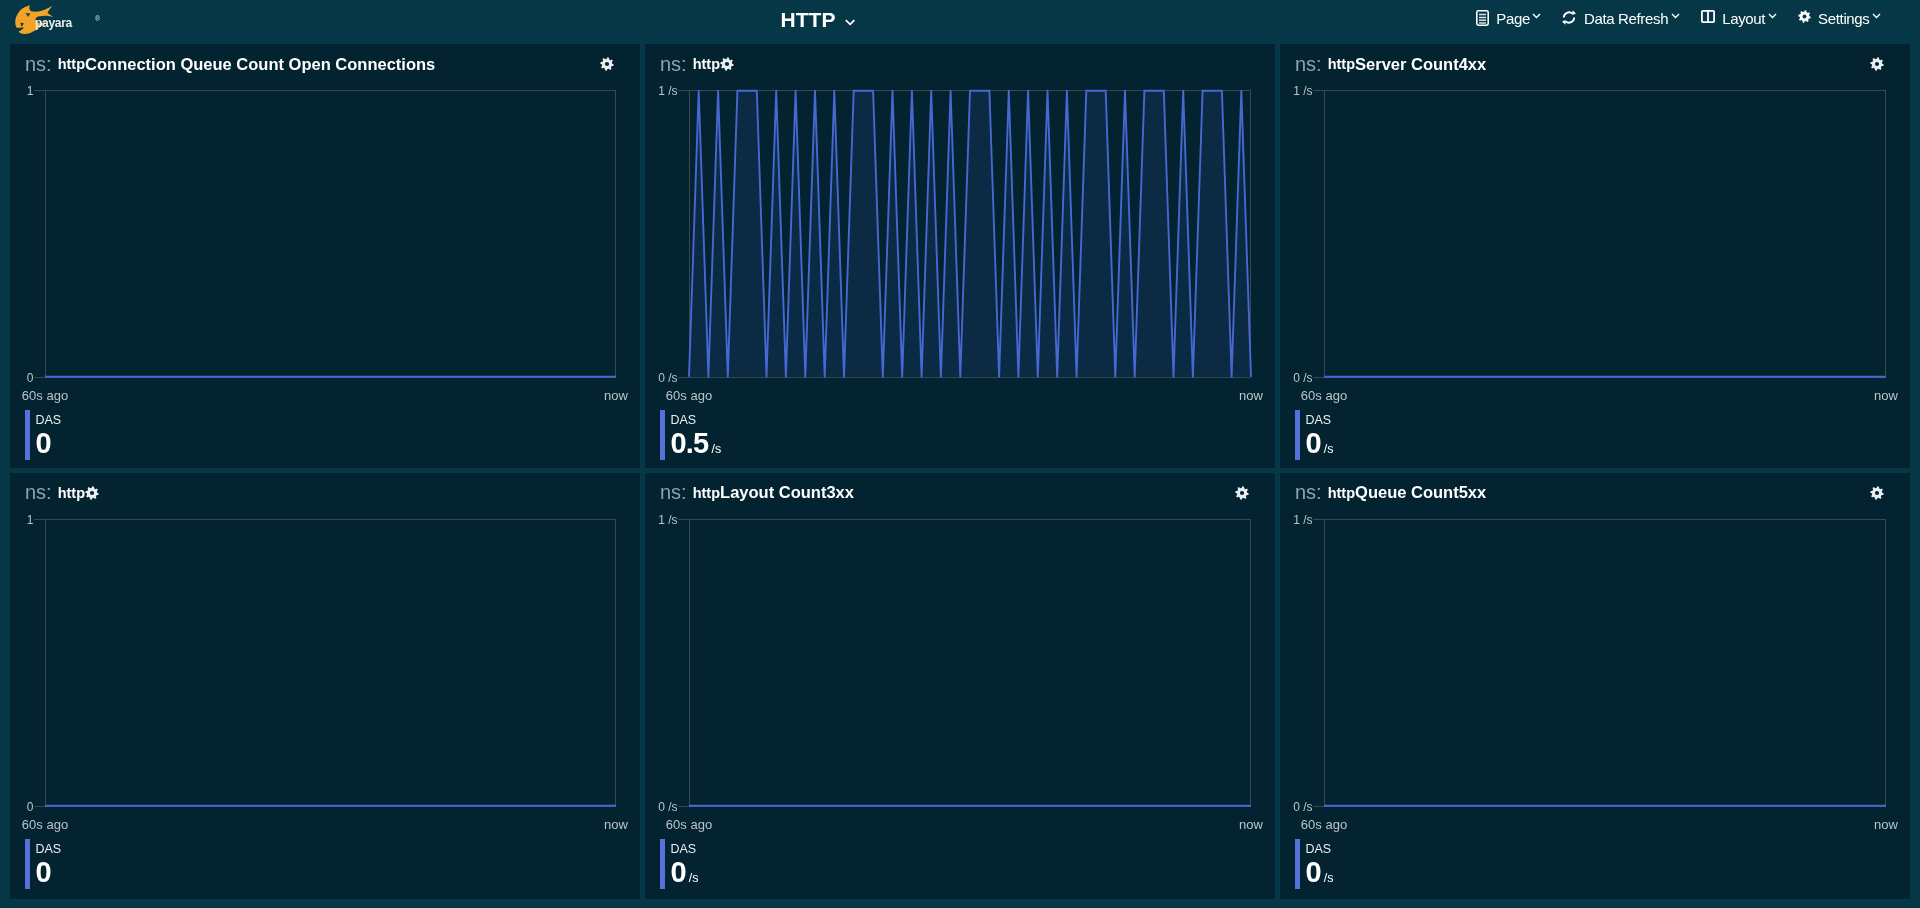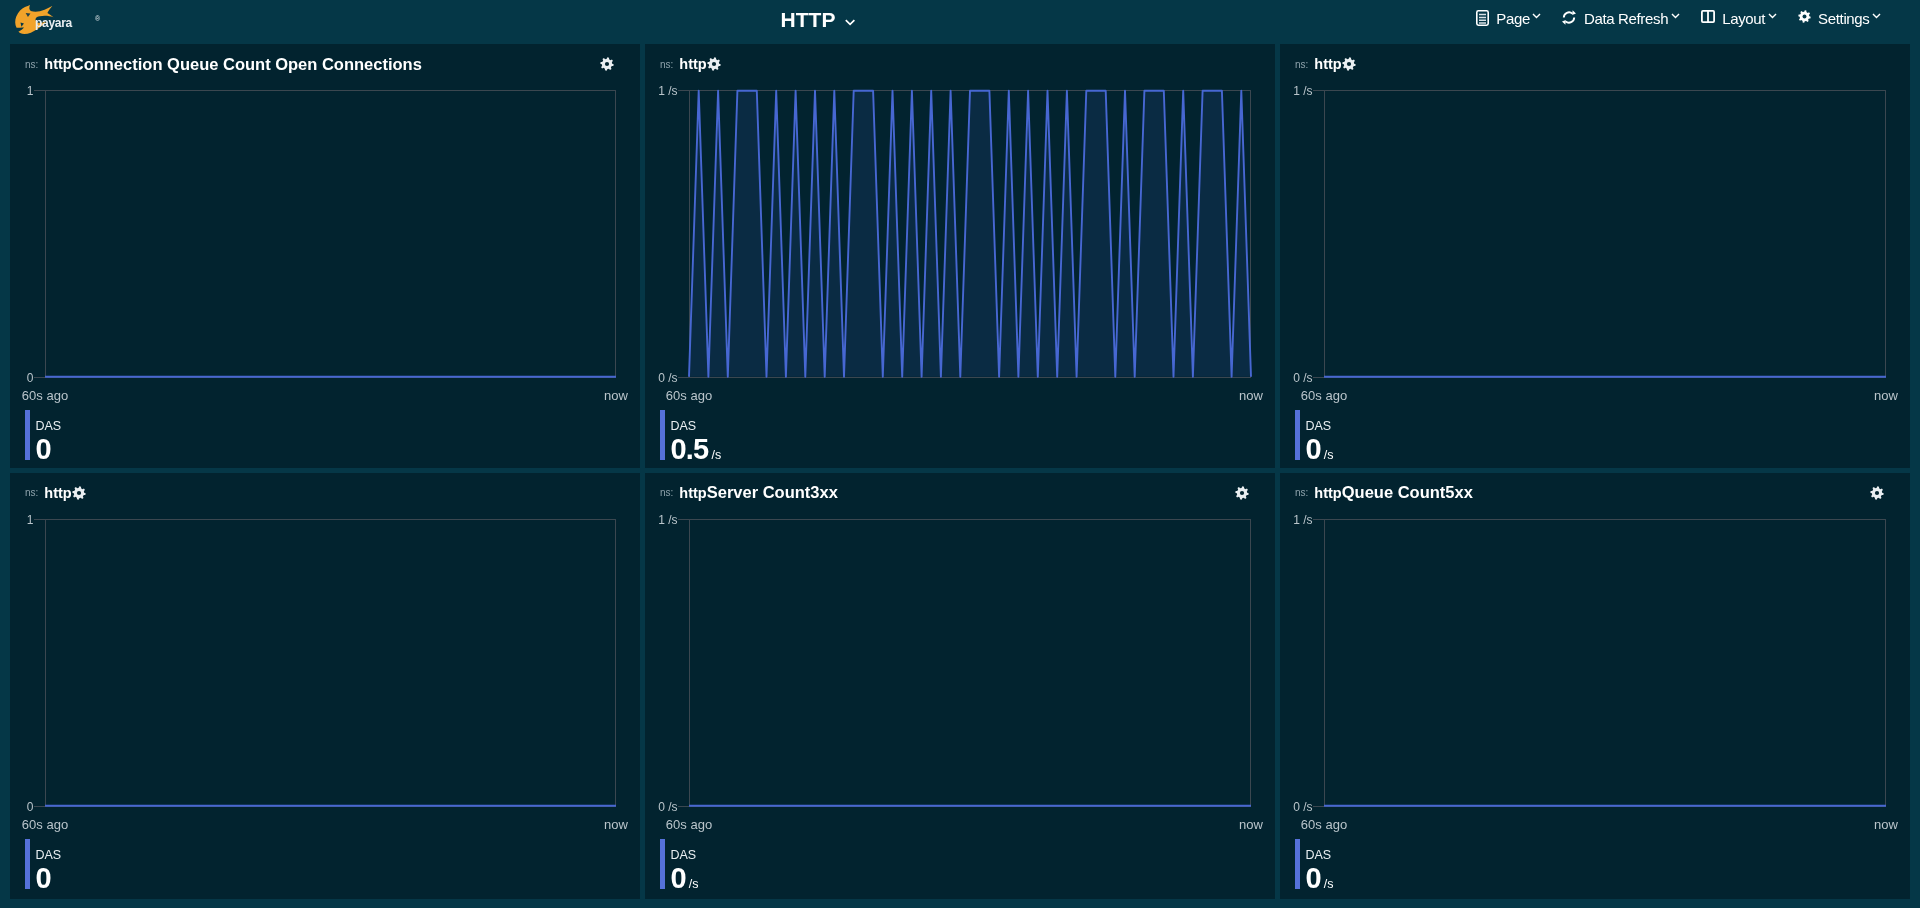--- a/index.html
+++ b/index.html
@@ -11,27 +11,27 @@
 .title{position:absolute;left:818px;top:8px;transform:translateX(-50%);display:flex;align-items:center;color:#fff;font-size:21px;font-weight:bold}
 .title .chev{margin-left:9px;margin-top:4px}
 .menu{position:absolute;right:39px;top:-2px;height:40px;display:flex;align-items:center;gap:21px}
 .mi{display:flex;color:#fff;font-size:15px;letter-spacing:-0.35px}
 .mi svg:first-child{margin-right:7.5px}
 .mi .chev{margin-left:2.5px;margin-top:3px;width:9px;height:6px}
 .grid{position:absolute;top:44px;left:10px;display:grid;grid-template-columns:repeat(3,630px);grid-template-rows:424px 426px;gap:4.5px 5px}
 .panel{position:relative;background:#02232f}
 .cv{position:absolute;left:0;top:0}
 .phead{position:absolute;left:15px;right:26px;top:8px;height:24px;display:flex;align-items:center}
-.ns{color:#8fa3ac;font-size:10px}
+.ns{color:#8fa3ac;font-size:20px}
 .nsv{color:#fff;font-weight:bold;font-size:14.5px;margin-left:6px}
 .ptitle{flex:1;text-align:left;color:#fff;font-weight:bold;font-size:16.5px}
 .legend{position:absolute;left:15px;top:366px;display:flex}
 .lbar{width:4.5px;height:50px;background:#5571da}
 .ltxt{margin-left:6px}
-.lname{color:#e9eef1;font-size:12.5px;line-height:13px;margin-top:10px}
+.lname{color:#e9eef1;font-size:12.5px;line-height:13px;margin-top:4px}
 .lval{color:#fff;font-size:29px;font-weight:bold;line-height:30px;margin-top:1px;letter-spacing:-0.8px}
 .lval .unit{font-size:12.5px;font-weight:normal;letter-spacing:0;margin-left:3px}
 </style></head>
 <body>
 <div class="topbar">
 <div class="logo">
       <svg class="fishsvg" width="44" height="37" viewBox="0 0 44 37">
 <path d="M 2.7,26.9 C 0.9,23.8 0.7,19.2 2.5,15.0 C 4.5,10.2 7.8,6.8 11.5,5.2 C 13.5,4.6 15.3,4.0 16.8,3.2 C 15.6,5.8 15.8,8.0 17.6,9.4 C 21.5,10.7 26.5,10.4 32.0,8.2 C 34.9,7.0 38.0,5.4 40.3,4.0 C 37.9,6.8 36.2,9.2 35.0,11.6 C 37.2,12.8 39.3,14.2 41.4,15.9 C 37.0,14.3 31.5,13.8 27.0,14.9 C 25.9,15.1 25.0,15.4 24.2,15.7 C 22.6,16.6 22.2,18.3 22.8,19.8 C 23.4,21.0 24.6,21.6 26.0,21.7 C 28.6,21.8 31.9,21.3 33.8,20.3 C 31.4,23.2 27.8,25.9 24.2,28.4 C 20.2,31.2 15.2,33.4 10.8,33.4 C 8.0,33.4 5.6,32.2 4.6,31.0 C 7.0,29.9 9.4,28.4 10.5,26.8 C 7.9,27.0 5.0,26.9 2.7,26.9 Z" fill="#f2a32a"></path>
 <path d="M 12.2,11.4 L 17.2,12.0 L 14.6,15.6 Z" fill="#224048"></path>
 <path d="M 6.8,21.4 L 10.4,22.6 L 7.8,25.8 Z" fill="#053747"></path>
@@ -129,20 +129,21 @@
         <path d="M33.0,46.5 H606 M33.0,333.5 H606 M44.5,46.5 V333.5 M605.5,46.5 V333.5" stroke="#3b4750" stroke-width="1" fill="none"></path>
         <text x="32.5" y="50.5" text-anchor="end" font-size="12" fill="#bac5cb">1 /s</text>
         <text x="32.5" y="338" text-anchor="end" font-size="12" fill="#bac5cb">0 /s</text>
         <text x="44.0" y="356" text-anchor="middle" font-size="13" fill="#bac5cb">60s ago</text>
         <text x="606" y="356" text-anchor="middle" font-size="13" fill="#bac5cb">now</text>
         <path d="M44.0,332.8 H606" stroke="#4767d2" stroke-width="2" fill="none"></path>
       </svg>
 <div class="phead">
         <span class="ns">ns:</span>
         <span class="nsv">http</span>
+        <span class="ptitle">Server Count4xx</span>
         <svg width="14" height="14" viewBox="0 0 14 14">
           <path d="M7.32,0.31 L9.07,0.63 L9.06,2.25 L10.49,3.17 L11.96,2.49 L12.97,3.96 L11.82,5.09 L12.17,6.76 L13.69,7.32 L13.37,9.07 L11.75,9.06 L10.83,10.49 L11.51,11.96 L10.04,12.97 L8.91,11.82 L7.24,12.17 L6.68,13.69 L4.93,13.37 L4.94,11.75 L3.51,10.83 L2.04,11.51 L1.03,10.04 L2.18,8.91 L1.83,7.24 L0.31,6.68 L0.63,4.93 L2.25,4.94 L3.17,3.51 L2.49,2.04 L3.96,1.03 L5.09,2.18 L6.76,1.83 Z" fill="#e9eef1" fill-rule="evenodd"></path>
           <circle cx="7.0" cy="7.0" r="2.10" fill="#02232f"></circle>
         </svg>
       </div>
 <div class="legend">
         <div class="lbar"></div>
         <div class="ltxt">
           <div class="lname">DAS</div>
           <div class="lval">0<span class="unit">/s</span></div>
@@ -179,21 +180,21 @@
         <path d="M33.0,46.5 H606 M33.0,333.5 H606 M44.5,46.5 V333.5 M605.5,46.5 V333.5" stroke="#3b4750" stroke-width="1" fill="none"></path>
         <text x="32.5" y="50.5" text-anchor="end" font-size="12" fill="#bac5cb">1 /s</text>
         <text x="32.5" y="338" text-anchor="end" font-size="12" fill="#bac5cb">0 /s</text>
         <text x="44.0" y="356" text-anchor="middle" font-size="13" fill="#bac5cb">60s ago</text>
         <text x="606" y="356" text-anchor="middle" font-size="13" fill="#bac5cb">now</text>
         <path d="M44.0,332.8 H606" stroke="#4767d2" stroke-width="2" fill="none"></path>
       </svg>
 <div class="phead">
         <span class="ns">ns:</span>
         <span class="nsv">http</span>
-        <span class="ptitle">Server Count3xx</span>
+        <span class="ptitle">Layout Count3xx</span>
         <svg width="14" height="14" viewBox="0 0 14 14">
           <path d="M7.32,0.31 L9.07,0.63 L9.06,2.25 L10.49,3.17 L11.96,2.49 L12.97,3.96 L11.82,5.09 L12.17,6.76 L13.69,7.32 L13.37,9.07 L11.75,9.06 L10.83,10.49 L11.51,11.96 L10.04,12.97 L8.91,11.82 L7.24,12.17 L6.68,13.69 L4.93,13.37 L4.94,11.75 L3.51,10.83 L2.04,11.51 L1.03,10.04 L2.18,8.91 L1.83,7.24 L0.31,6.68 L0.63,4.93 L2.25,4.94 L3.17,3.51 L2.49,2.04 L3.96,1.03 L5.09,2.18 L6.76,1.83 Z" fill="#e9eef1" fill-rule="evenodd"></path>
           <circle cx="7.0" cy="7.0" r="2.10" fill="#02232f"></circle>
         </svg>
       </div>
 <div class="legend">
         <div class="lbar"></div>
         <div class="ltxt">
           <div class="lname">DAS</div>
           <div class="lval">0<span class="unit">/s</span></div>

